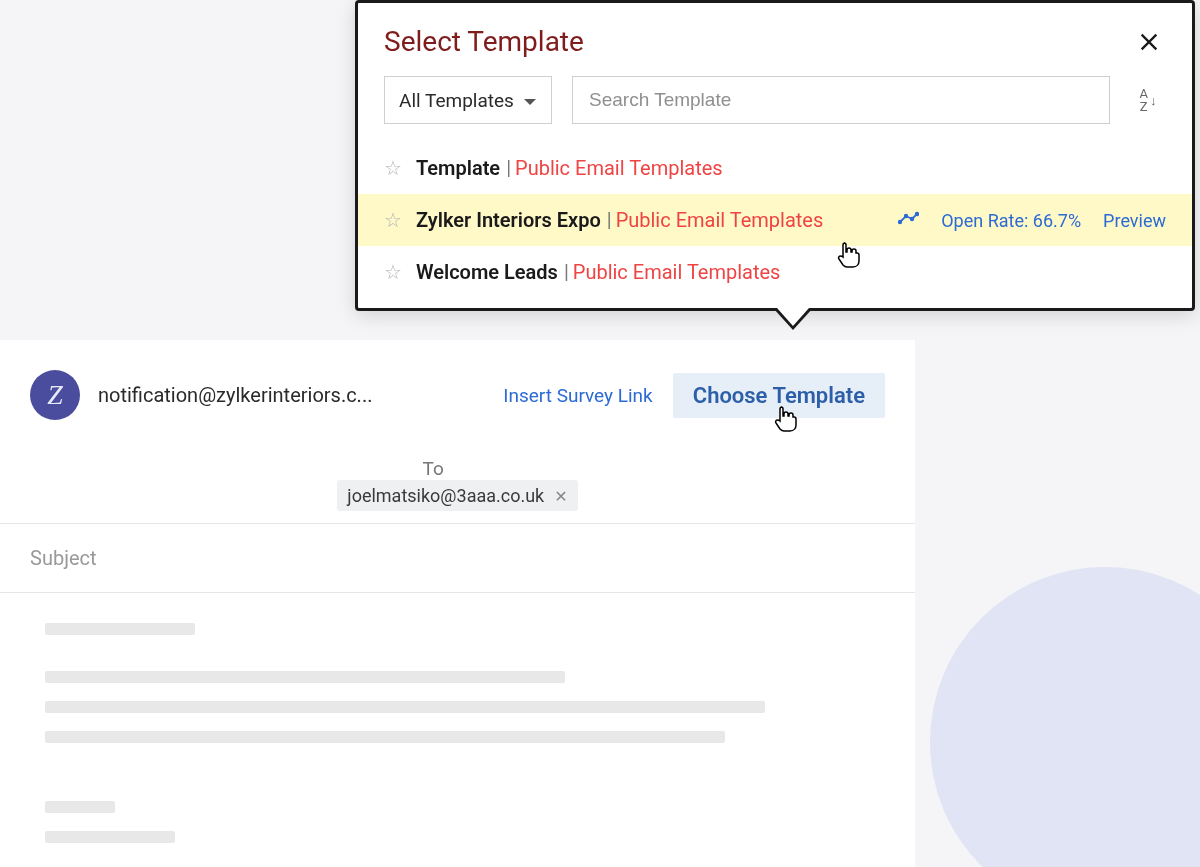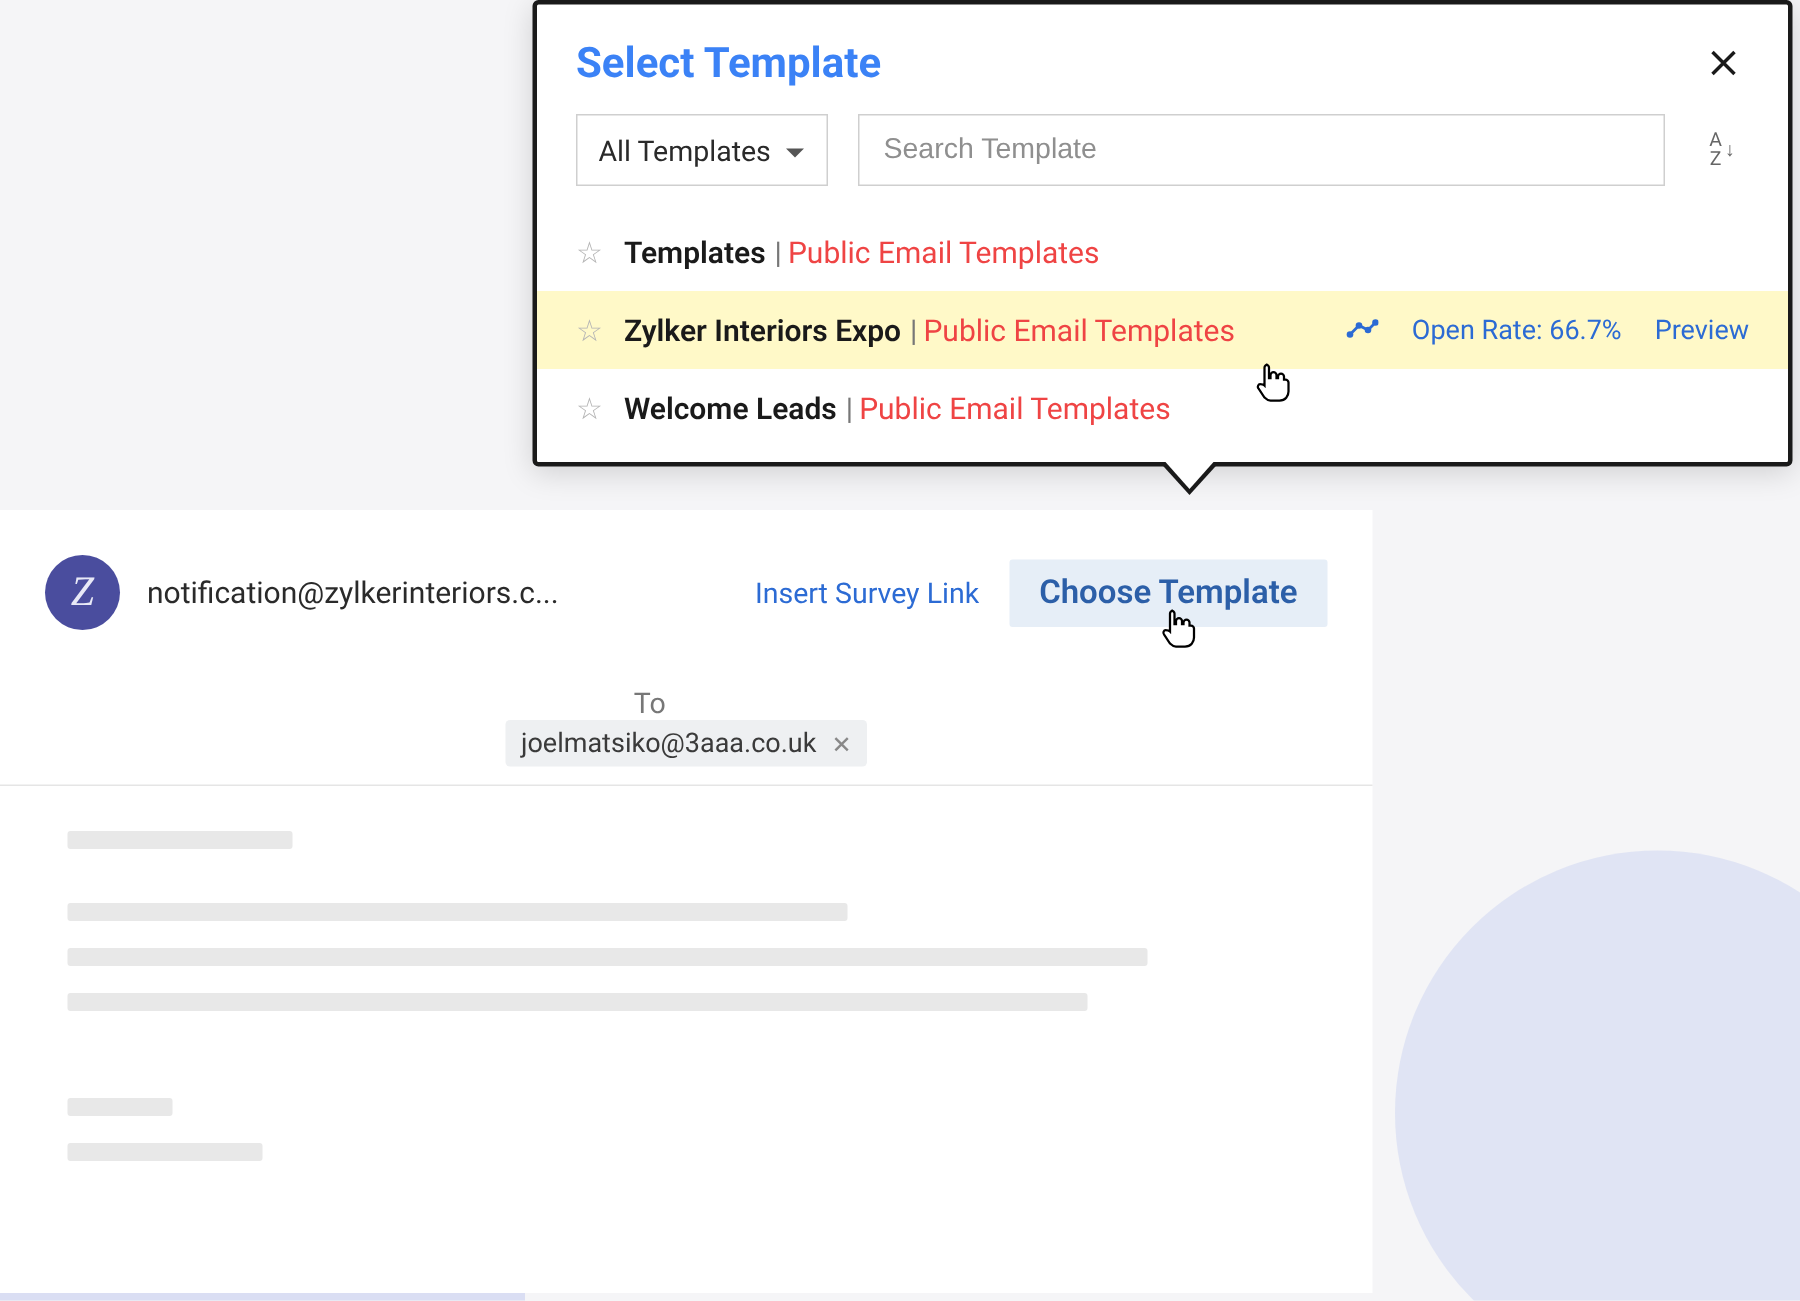--- a/index.html
+++ b/index.html
@@ -166,22 +166,22 @@
       border-top: 18px solid #fff;
     }
     .pop-header {
       display: flex;
       align-items: center;
       justify-content: space-between;
       padding: 22px 30px 18px 26px;
     }
     .pop-title {
       font-size: 28px;
-      font-weight: 700;
-      color: #3b82f6;
+      font-weight: 400;
+      color: #7f1d1d;
     }
     .close-x {
       cursor: pointer;
       width: 26px;
       height: 26px;
       display: flex;
       align-items: center;
       justify-content: center;
     }
     .close-x svg { width: 22px; height: 22px; }
@@ -250,21 +250,20 @@
     .tpl-sep {
       color: #777;
       margin: 0 4px 0 6px;
     }
     .tpl-folder {
       color: #ef4444;
     }
     .row-right {
       margin-left: auto;
       display: flex;
-      align-items: center;
       gap: 22px;
       color: #2c6bd4;
       font-size: 18px;
     }
     .rate-icon {
       color: #2c6bd4;
       font-size: 16px;
       letter-spacing: -1px;
     }
   </style>
@@ -292,20 +291,21 @@
   </div>
 
   <div class="to-row">
     <span class="to-label">To</span>
     <span class="chip">
       <span>joelmatsiko@3aaa.co.uk</span>
       <span class="chip-x">✕</span>
     </span>
   </div>
 
+  <div class="subject-row">Subject</div>
 
   <div class="body-ph">
     <div class="ph-line" style="width:150px;"></div>
     <div style="height:18px;"></div>
     <div class="ph-line" style="width:520px;"></div>
     <div class="ph-line" style="width:720px;"></div>
     <div class="ph-line" style="width:680px;"></div>
     <div style="height:40px;"></div>
     <div class="ph-line" style="width:70px;"></div>
     <div class="ph-line" style="width:130px;"></div>
@@ -334,21 +334,21 @@
     <input class="search-box" placeholder="Search Template" style="">
     <div class="sort-btn">
       <span style="display:inline-block; text-align:center;">A<br>Z</span>
       <span style="margin-left:2px;">↓</span>
     </div>
   </div>
 
   <div class="template-list">
     <div class="template-row">
       <span class="star">☆</span>
-      <span class="tpl-name">Templates</span>
+      <span class="tpl-name">Template</span>
       <span class="tpl-sep">|</span>
       <span class="tpl-folder">Public Email Templates</span>
     </div>
 
     <div class="template-row highlight">
       <span class="star">☆</span>
       <span class="tpl-name">Zylker Interiors Expo</span>
       <span class="tpl-sep">|</span>
       <span class="tpl-folder">Public Email Templates</span>
       <div class="row-right">

